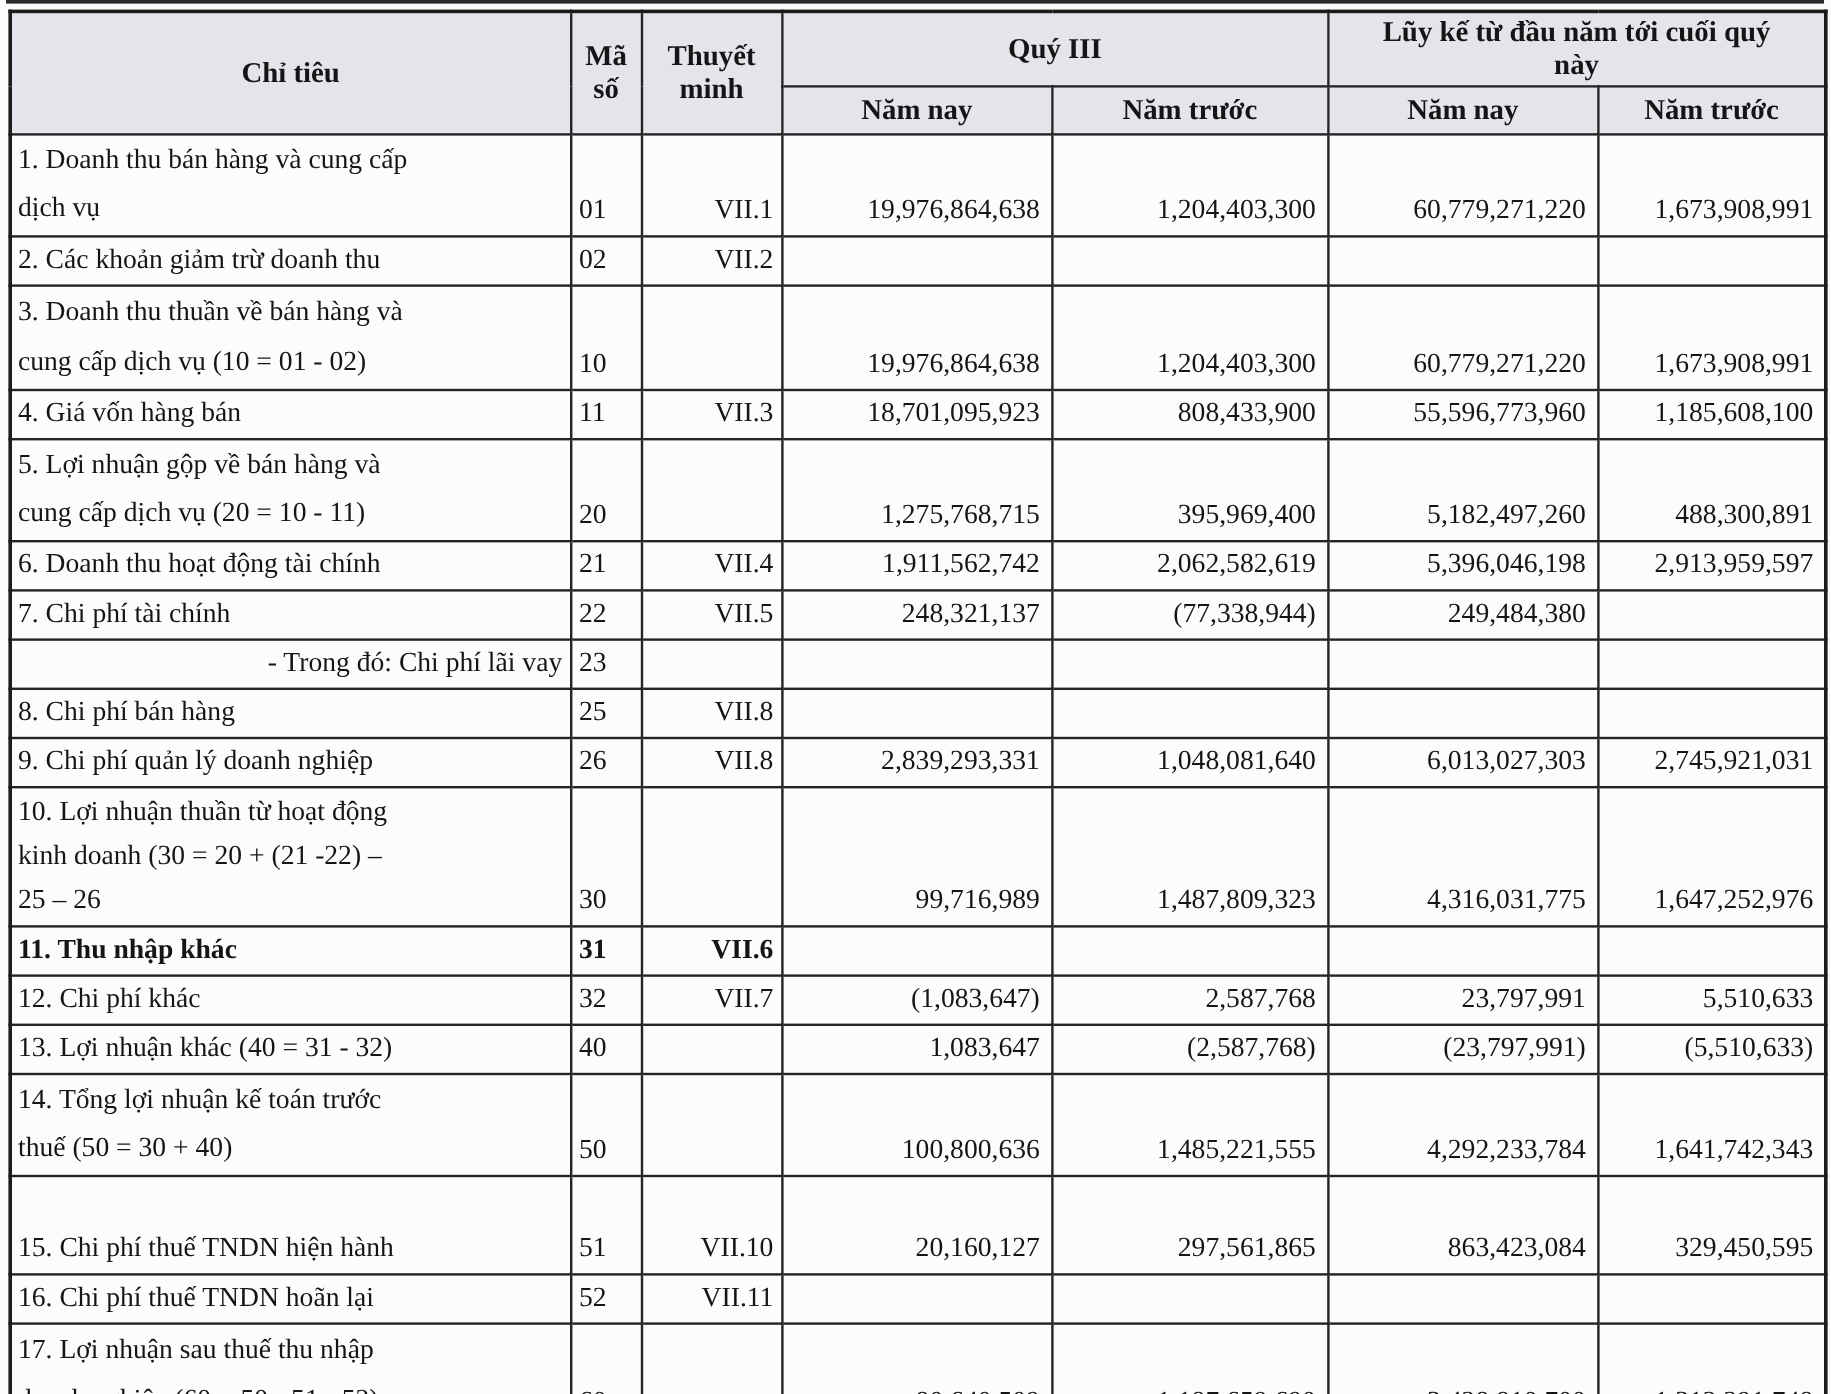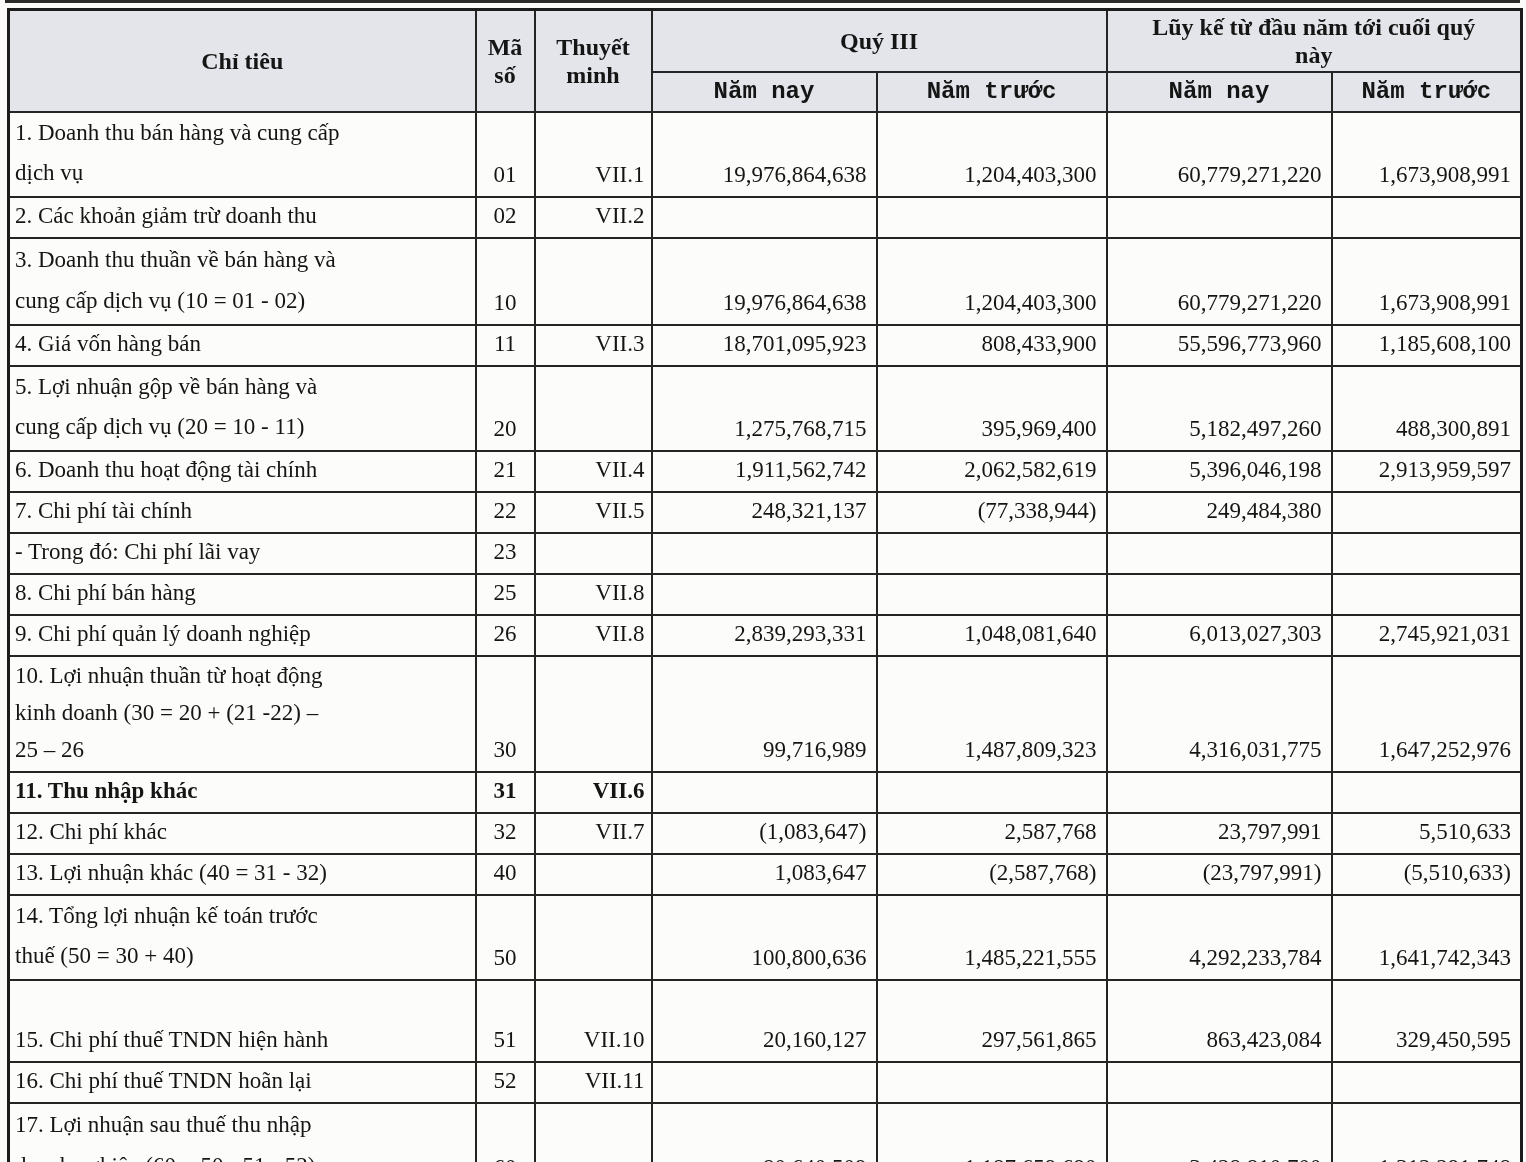--- a/index.html
+++ b/index.html
@@ -48,25 +48,25 @@
   tbody td {
     font-size: 23px;
     vertical-align: bottom;
     padding: 0 6px 3px 5px;
     line-height: 36px;
   }
   tbody td.label {
     text-align: left;
     white-space: pre-line;
   }
-  tbody td.code { text-align: center; padding-left: 6px; }
+  tbody td.code { text-align: left; padding-left: 6px; }
   tbody td.note { text-align: right; padding-left: 6px; }
   tbody td.num  { text-align: right; padding-right: 9px; }
   tr.hdr-top { height: 58px; }
-  tr.hdr-sub { height: 40px; font-family: Liberation Mono, monospace; }
+  tr.hdr-sub { height: 40px; }
 </style>
 </head>
 <body>
 
 <div class="page">
   <div class="top-rule"></div>
 
   <table class="fin">
     <colgroup>
       <col style="width:467px">
@@ -156,21 +156,21 @@
         <tr style="height: 35px;">
           <td class="label" style="line-height: 36px;">7. Chi phí tài chính</td>
           <td class="code">22</td>
           <td class="note">VII.5</td>
           <td class="num">248,321,137</td>
           <td class="num">(77,338,944)</td>
           <td class="num">249,484,380</td>
           <td class="num"></td>
         </tr>
         <tr style="height: 35px;">
-          <td class="label" style="line-height: 36px;">- Trong đó: Chi phí lãi vay</td>
+          <td class="label" style="line-height: 36px; text-align: right;">- Trong đó: Chi phí lãi vay</td>
           <td class="code">23</td>
           <td class="note"></td>
           <td class="num"></td>
           <td class="num"></td>
           <td class="num"></td>
           <td class="num"></td>
         </tr>
         <tr style="height: 36px; padding-left: 16px;">
           <td class="label" style="line-height: 36px;">8. Chi phí bán hàng</td>
           <td class="code">25</td>

